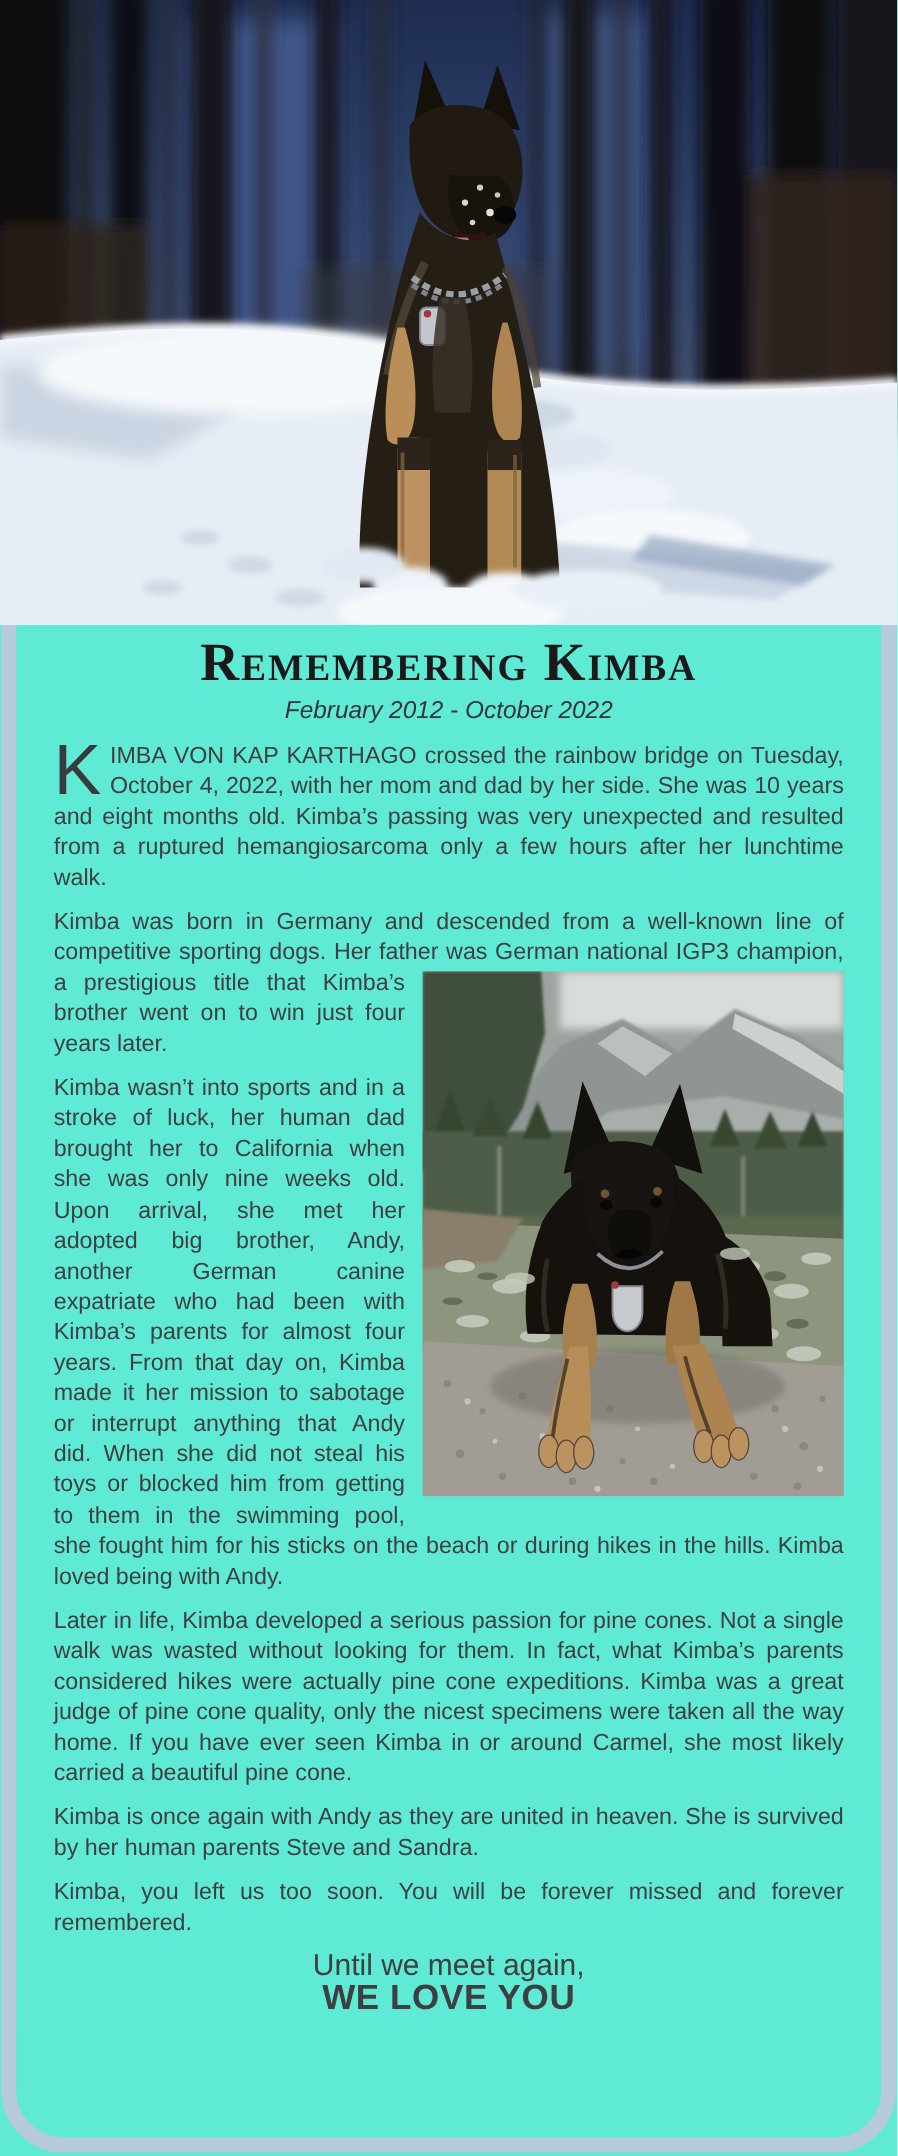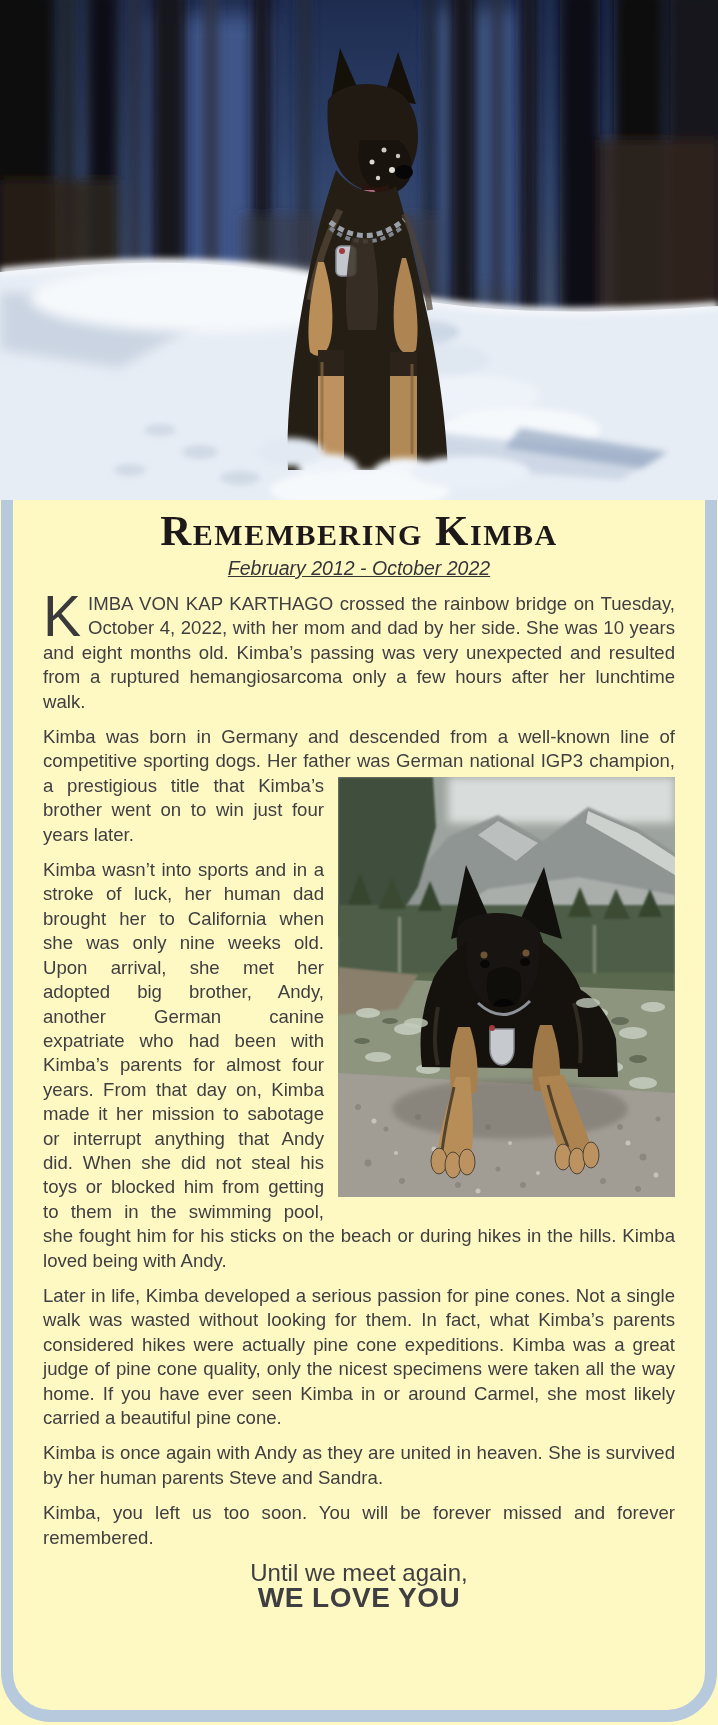--- a/index.html
+++ b/index.html
@@ -1,28 +1,28 @@
 <!DOCTYPE html>
 <html><head>
 <meta charset="utf-8">
 <style>
   html,body{margin:0;padding:0;background:#fff;}
-  .page{position:relative;width:718px;height:1725px;background:#fef9c3;overflow:hidden;
+  .page{position:relative;width:718px;height:1725px;background:#5eead4;overflow:hidden;
         font-family:"Liberation Sans",sans-serif;}
   
   .frame{position:absolute;left:1px;right:1px;top:450px;bottom:3px;
          border:12px solid #b7c9dc;border-radius:50px;z-index:1;}
   .hero{position:absolute;top:0;left:0;width:718px;height:500px;z-index:2;}
   .hero svg{display:block;}
   .content{position:absolute;top:500px;left:43px;width:632px;z-index:3;color:#3f3e41;}
   .title{font-family:"Liberation Serif",serif;font-weight:600;font-variant:small-caps;
          font-size:43px;line-height:46px;letter-spacing:1.5px;text-align:center;
          color:#1d191a;margin:8px 0 0 0;}
   .dates{font-style:italic;font-size:19.5px;line-height:22px;text-align:center;
-         color:#353437;margin:3px 0 13px 0;text-decoration:underline;}
+         color:#353437;margin:3px 0 13px 0;}
   .body-p{font-size:18.6px;line-height:24.4px;text-align:justify;margin:0 0 11px 0;}
   .dropcap{float:left;font-size:57px;line-height:45px;font-weight:400;color:#3a393c;
            margin:2px 7px 0 0;}
   .inset{float:right;width:337px;height:420px;margin:3px 0 24px 14px;}
   .inset svg{display:block;}
   .closing{text-align:center;font-size:24px;line-height:24px;margin:2px 0 0 0;}
   .closing.bold{font-weight:bold;font-size:28px;letter-spacing:0.5px;margin-top:1px;}
 </style>
 </head>
 <body>

